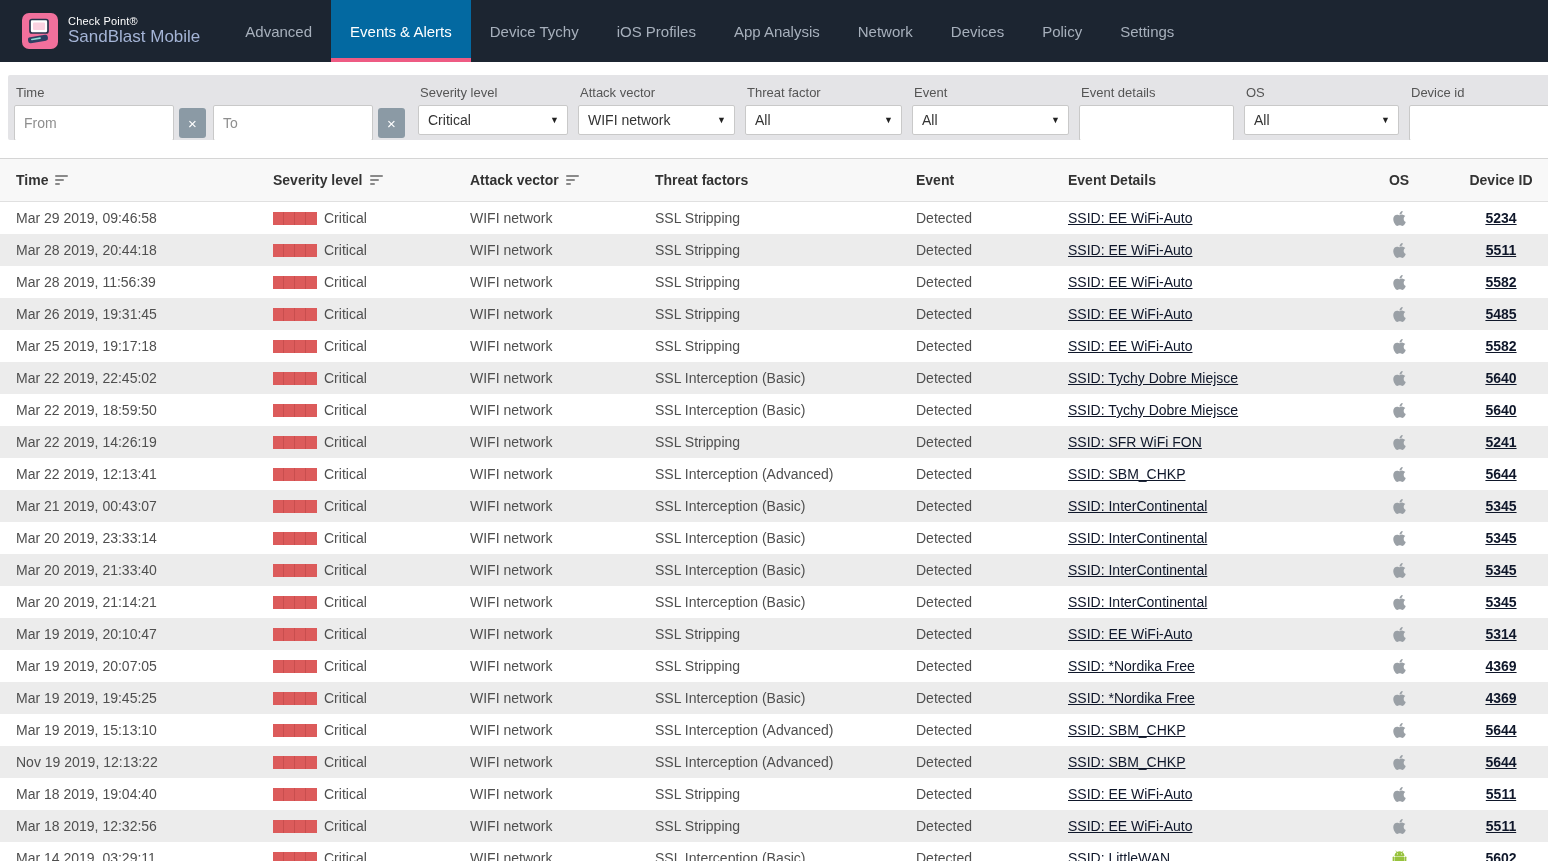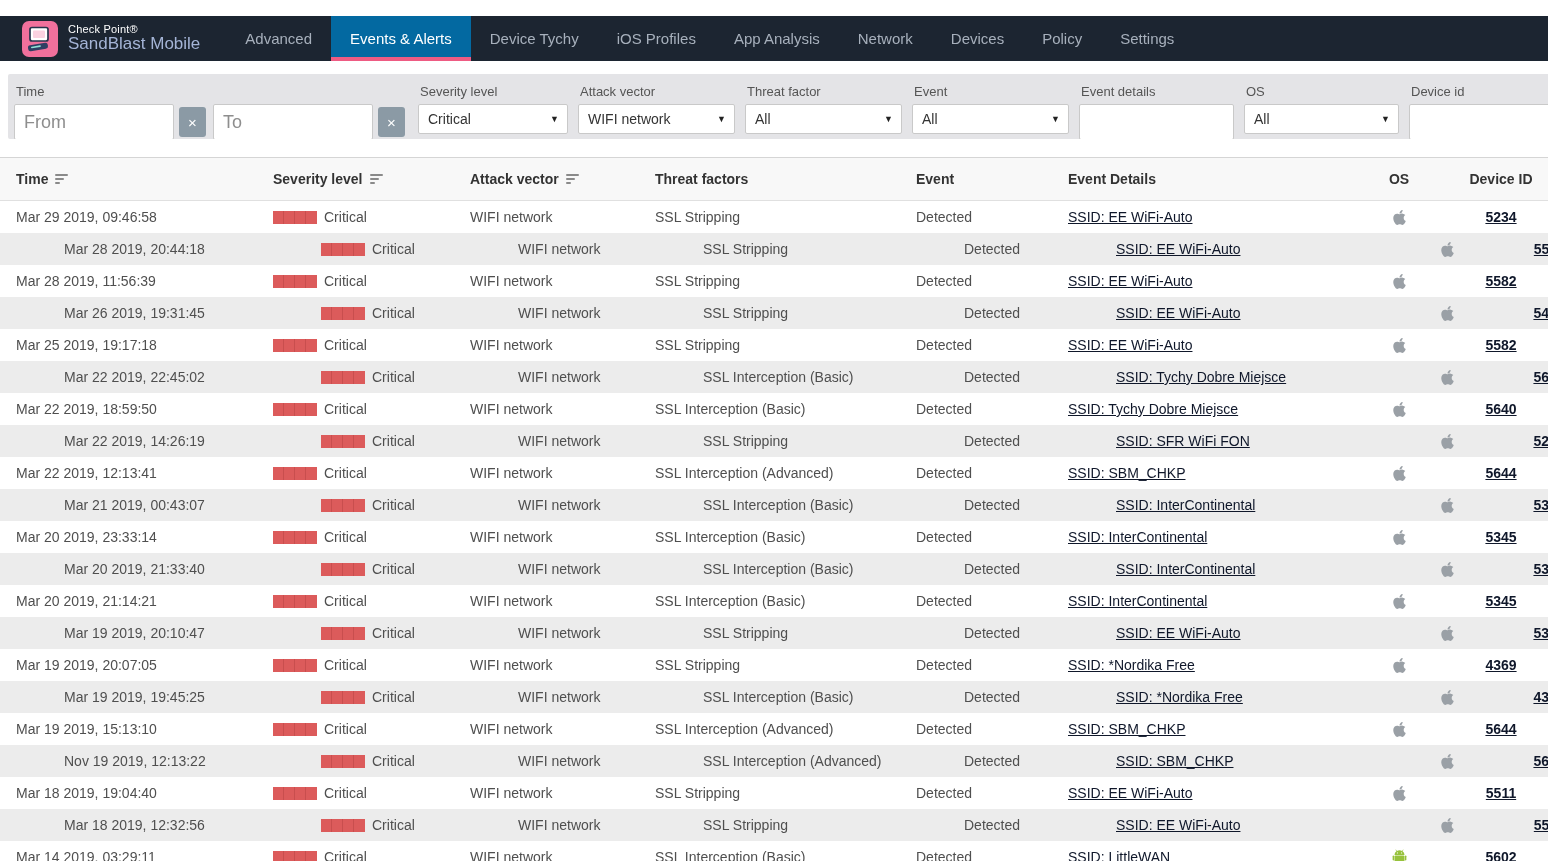--- a/index.html
+++ b/index.html
@@ -4,21 +4,21 @@
 <style>
   * { box-sizing: border-box; }
   html,body { margin:0; padding:0; }
   body {
     width:1548px; height:861px; overflow:hidden; background:#fff;
     font-family:"Liberation Sans","DejaVu Sans",sans-serif;
     -webkit-font-smoothing:antialiased;
   }
 
   
-  .topnav { height:45px; background:#1c2531; display:flex; align-items:stretch;margin-top:16px; }
+  .topnav { height:62px; background:#1c2531; display:flex; align-items:stretch; }
   .brand { display:flex; align-items:center; padding:0 26px 0 22px; }
   .brand-logo { width:36px; height:36px; margin-right:10px; flex:0 0 auto; }
   .brand-text { line-height:1.05; white-space:nowrap; }
   .brand-line1 { color:#ffffff; font-size:11px; letter-spacing:.2px; }
   .brand-line2 { color:#a4b4d6; font-size:17px; }
   .nav-items { display:flex; align-items:stretch; }
   .nav-item {
     display:flex; align-items:center; padding:0 19px; color:#a7b0bc;
     font-size:15px; cursor:pointer; position:relative; white-space:nowrap;
   }
@@ -31,21 +31,21 @@
   .filter-panel {
     margin:13px 0 0 8px; width:1540px; height:65px; background:#e4e4e7;
     display:flex; align-items:flex-start; padding:10px 0 0 6px; gap:10px;
     overflow:hidden; border-radius:2px 0 0 2px;
   }
   .fgroup { display:flex; flex-direction:column; }
   .flabel { font-size:13px; color:#555; margin:0 0 5px 2px; white-space:nowrap; }
   .time-widgets { display:flex; align-items:center; gap:4px; }
   .finput {
     height:36px; border:1px solid #c9c9c9; border-radius:2px; background:#fff;
-    font-size:18px; color:#333; padding:0 9px; outline:none;
+    font-size:14px; color:#333; padding:0 9px; outline:none;
     font-family:"Liberation Sans","DejaVu Sans",sans-serif;
   }
   .finput::placeholder { color:#8e8e8e; opacity:1; }
   .w-from,.w-to { width:160px; }
   .w-details { width:155px; }
   .w-device { width:230px; }
   .clear-btn {
     width:27px; height:30px; border:none; border-radius:3px; background:#8b9aa5;
     color:#fff; font-size:15px; line-height:1; cursor:pointer; margin:0 3px 0 1px;
     display:flex; align-items:center; justify-content:center; padding:0;
@@ -61,21 +61,21 @@
   .w-sev { width:150px; } .w-av { width:157px; } .w-tf { width:157px; }
   .w-ev { width:157px; } .w-os { width:155px; }
 
   
   .table { margin-top:18px; width:1548px; border-bottom:2px solid #d9d9d9; }
   .tr {
     display:grid;
     grid-template-columns:257px 197px 185px 261px 152px 292px 110px 94px;
     align-items:center; height:32px; background:#fff; font-size:14px; color:#4f4f4f;
   }
-  .tr.alt { background:#ececec;padding-left:48px; }
+  .tr.alt { background:#ececec; }
   .thead {
     height:44px; background:#f8f8f8; border-top:1px solid #d5d5d5;
     border-bottom:1px solid #e0e0e0; font-weight:bold; color:#333; font-size:14px;
   }
   .td,.th { padding-left:16px; white-space:nowrap; overflow:hidden; }
   .th { display:flex; align-items:center; }
   .td-os,.th-os,.td-id,.th-id { padding-left:0; text-align:center; justify-content:center; }
   .td-os,.td-id { display:flex; align-items:center; justify-content:center;font-weight:bold; }
   .sort-ico { display:inline-block; margin-left:7px; }
   .sort-ico i { display:block; height:2px; background:#8a8a8a; margin:2px 0; border-radius:1px; }

